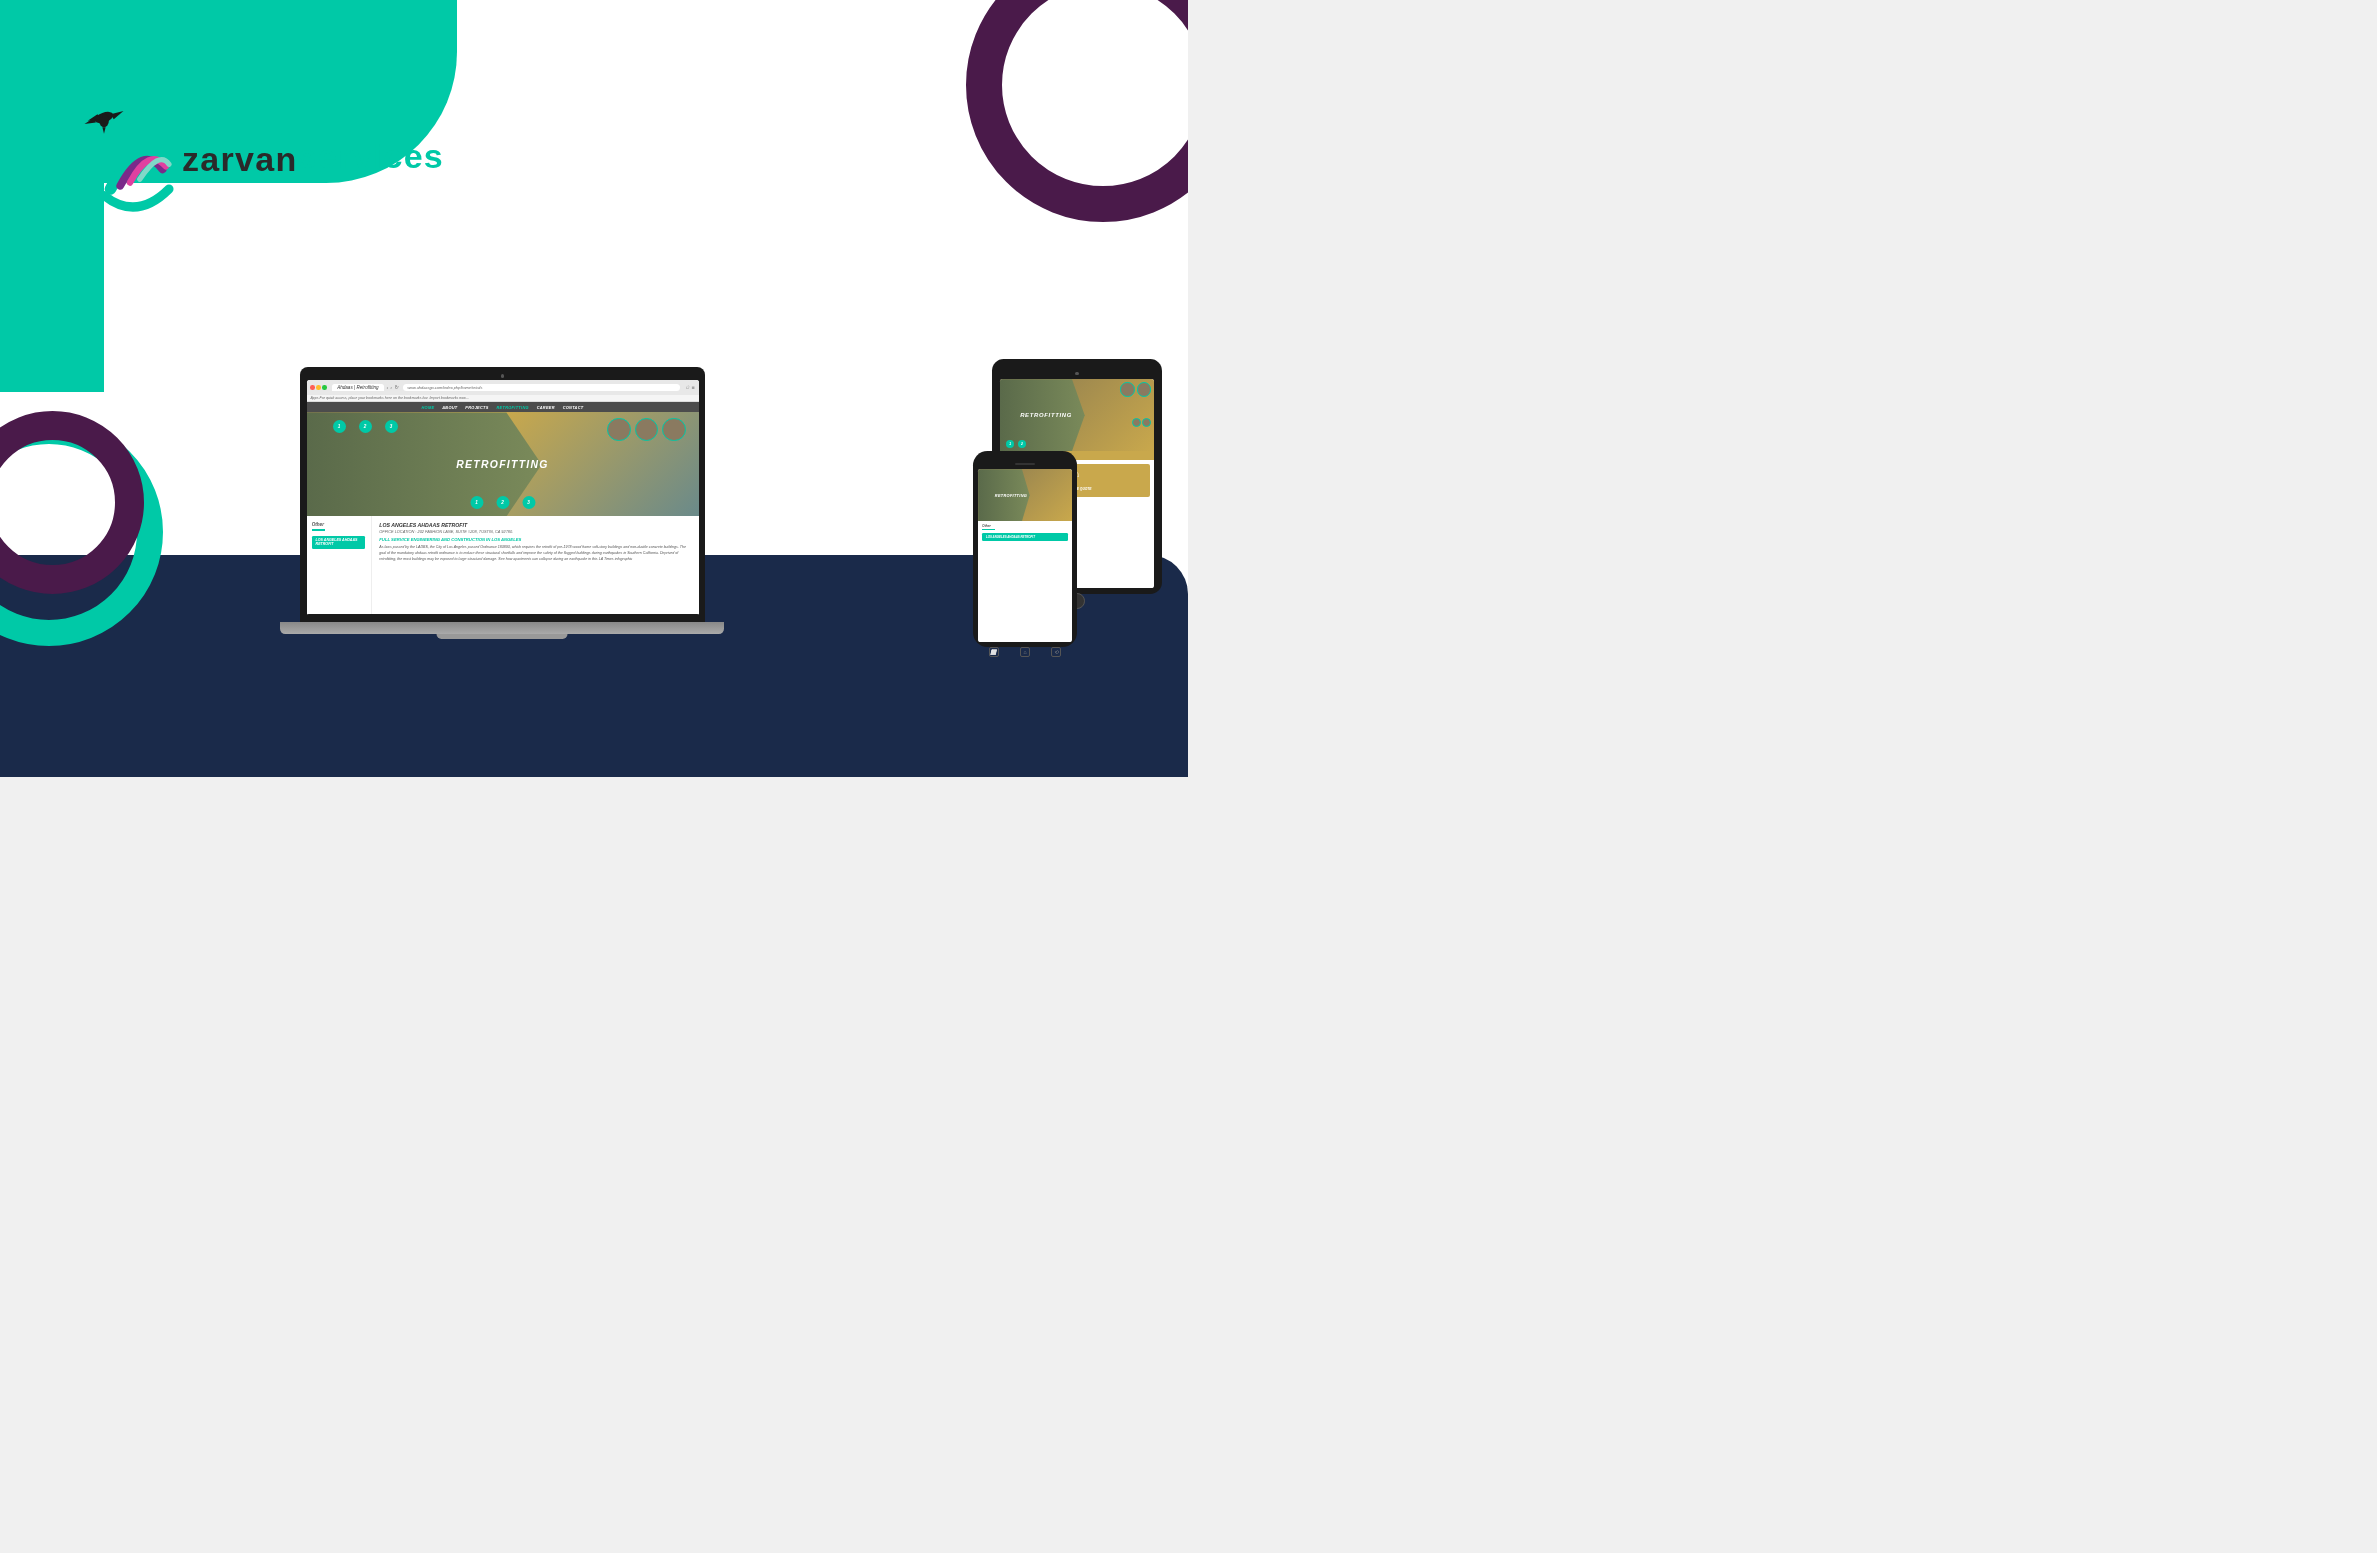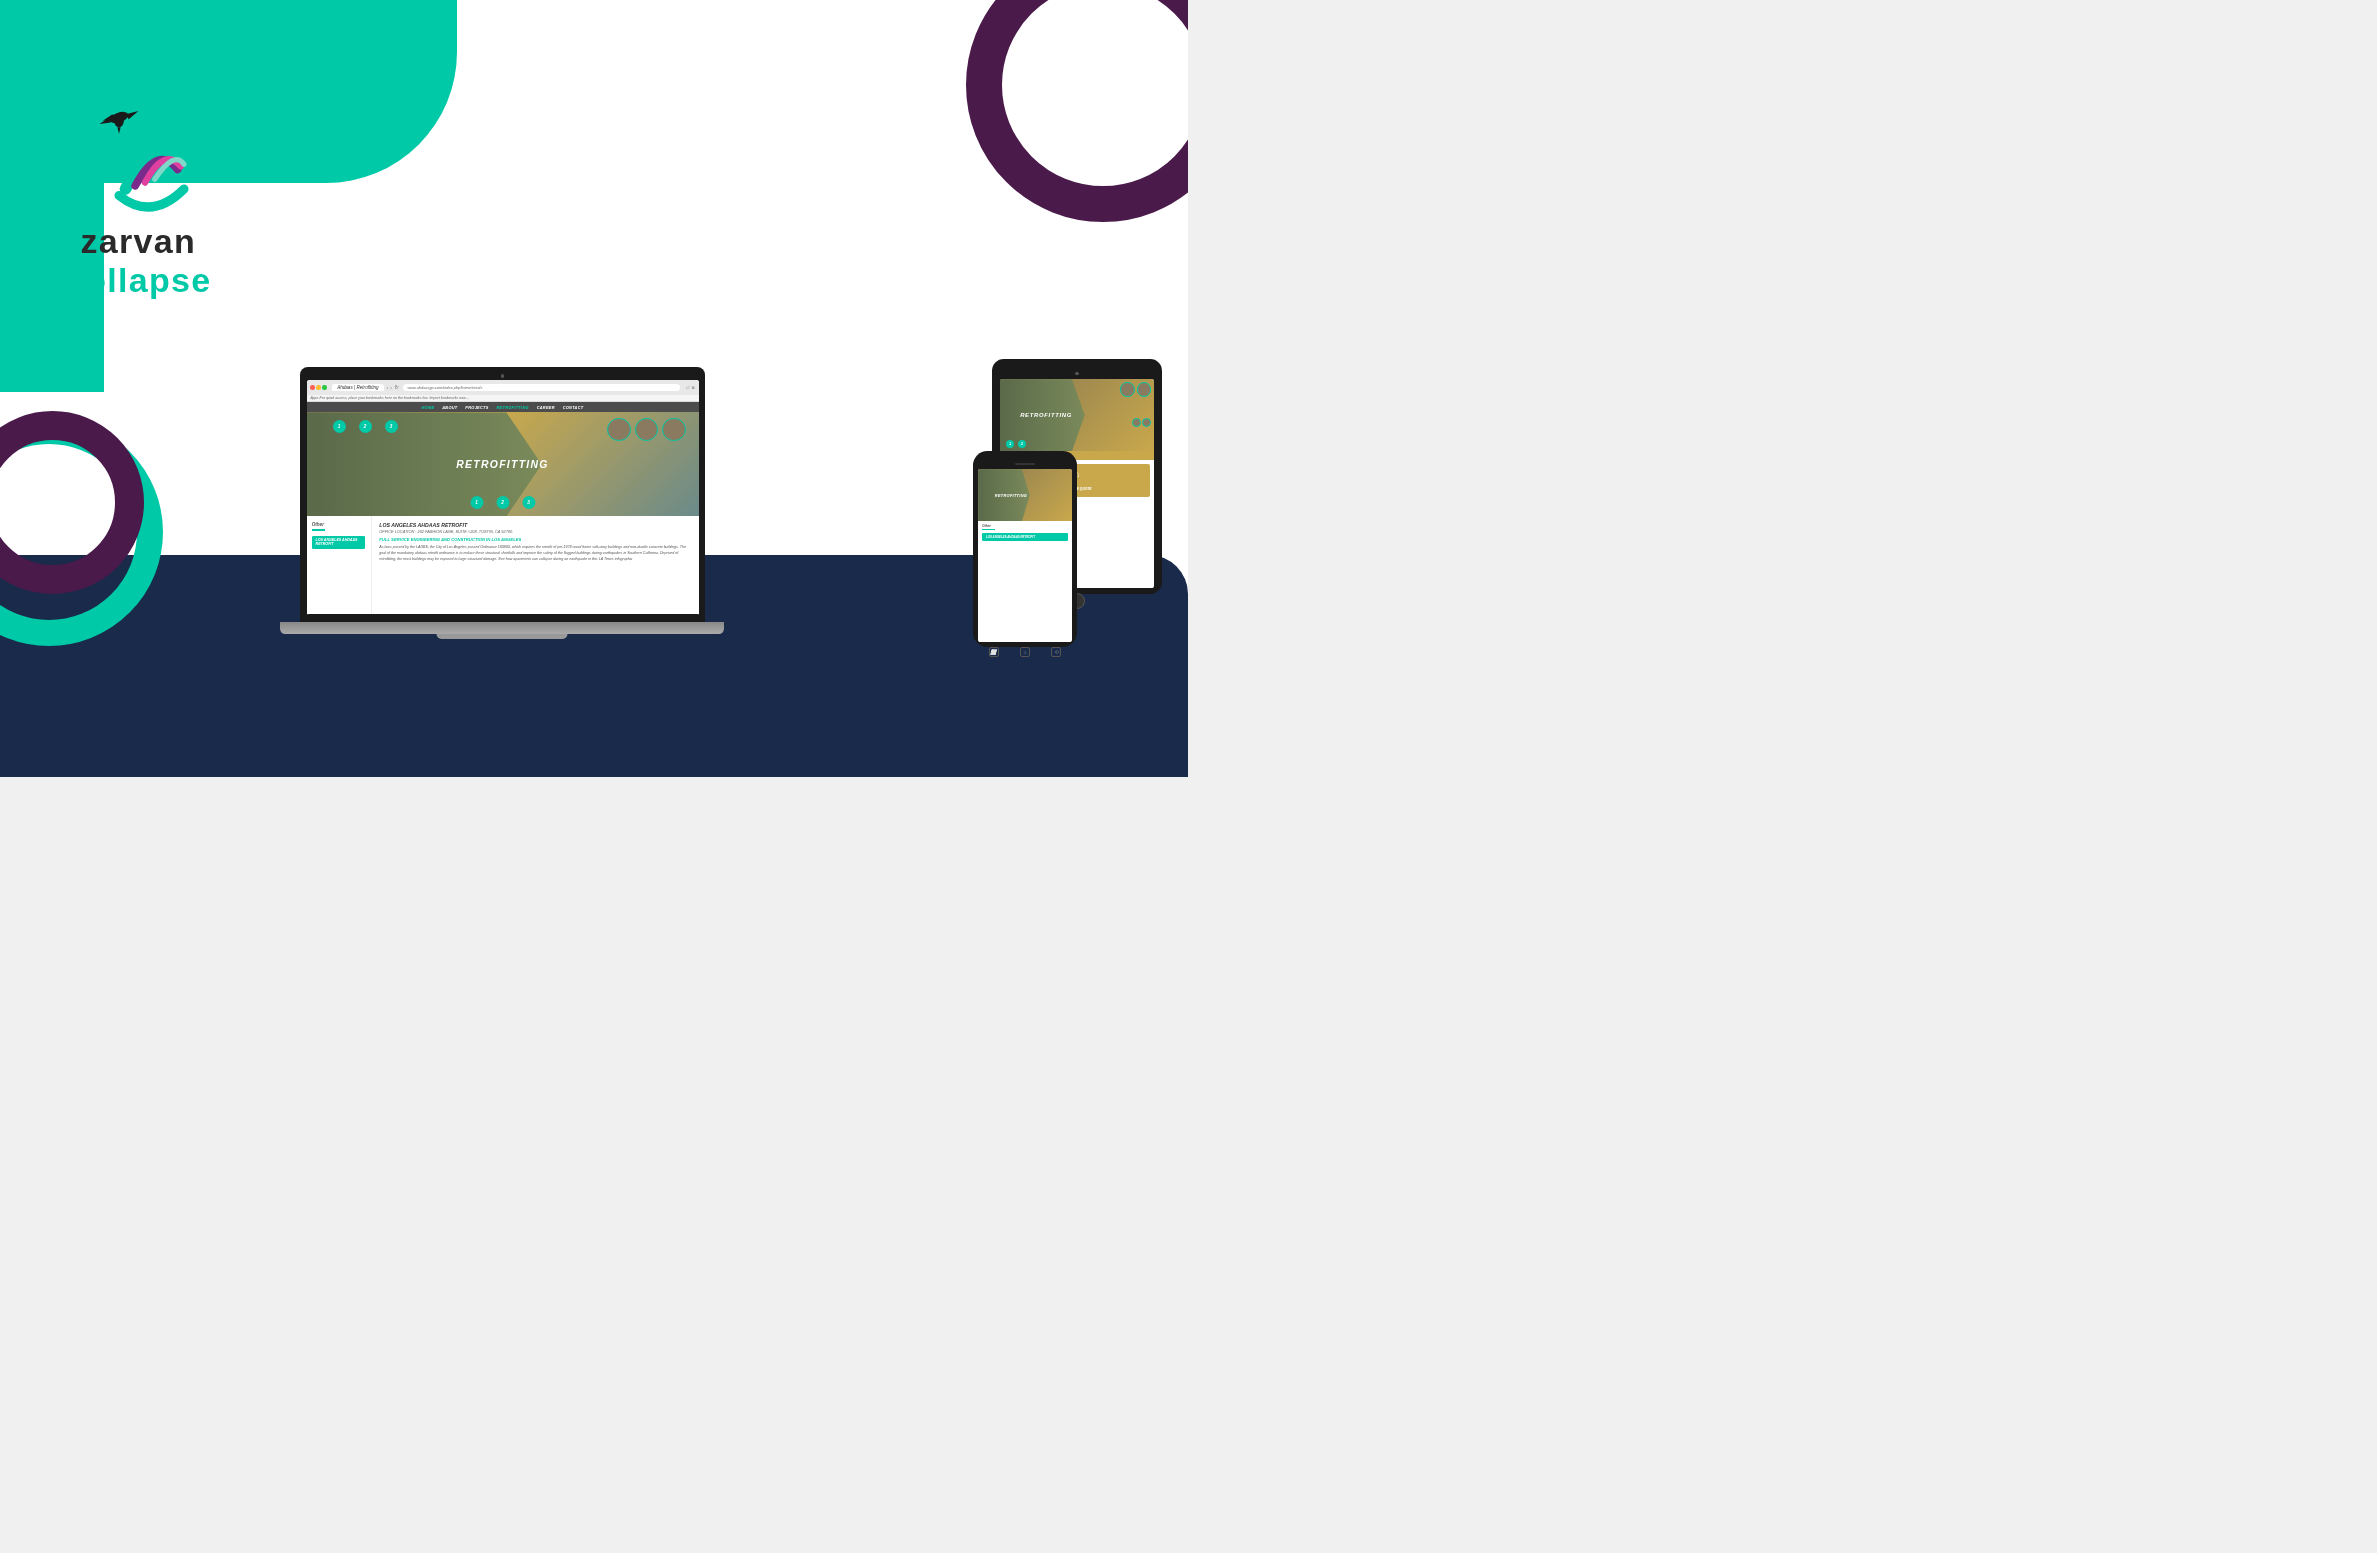--- a/index.html
+++ b/index.html
@@ -80,21 +80,21 @@
       border: 29px solid #4a1a4a;
       background: transparent;
     }
 
     
     .logo-area {
       position: absolute;
       top: 98px;
       left: 65px;
       display: flex;
-      flex-direction: column;
+      flex-direction: row;
       align-items: center;
     }
 
     .logo-icon {
       width: 117px;
       height: 117px;
       position: relative;
     }
 
     .logo-text-zarvan {
@@ -641,21 +641,21 @@
 
         <path d="M 50 70 Q 80 15 105 45" stroke="#e040a0" stroke-width="10" fill="none" stroke-linecap="round"></path>
 
         <path d="M 65 65 Q 95 20 110 42" stroke="#80d8c8" stroke-width="8" fill="none" stroke-linecap="round"></path>
 
         <path d="M 10 90 Q 60 130 110 80" stroke="#00c9a7" stroke-width="14" fill="none" stroke-linecap="round"></path>
       </g>
     </svg>
   </div>
   <div class="logo-text-zarvan">zarvan</div>
-  <div class="logo-text-services">collapse</div>
+  <div class="logo-text-services">services</div>
 </div>
 
 <div class="devices-container">
 
   <div class="laptop">
     <div class="laptop-screen-frame">
       <div class="laptop-camera"></div>
       <div class="laptop-screen">
 
         <div class="browser-chrome">

